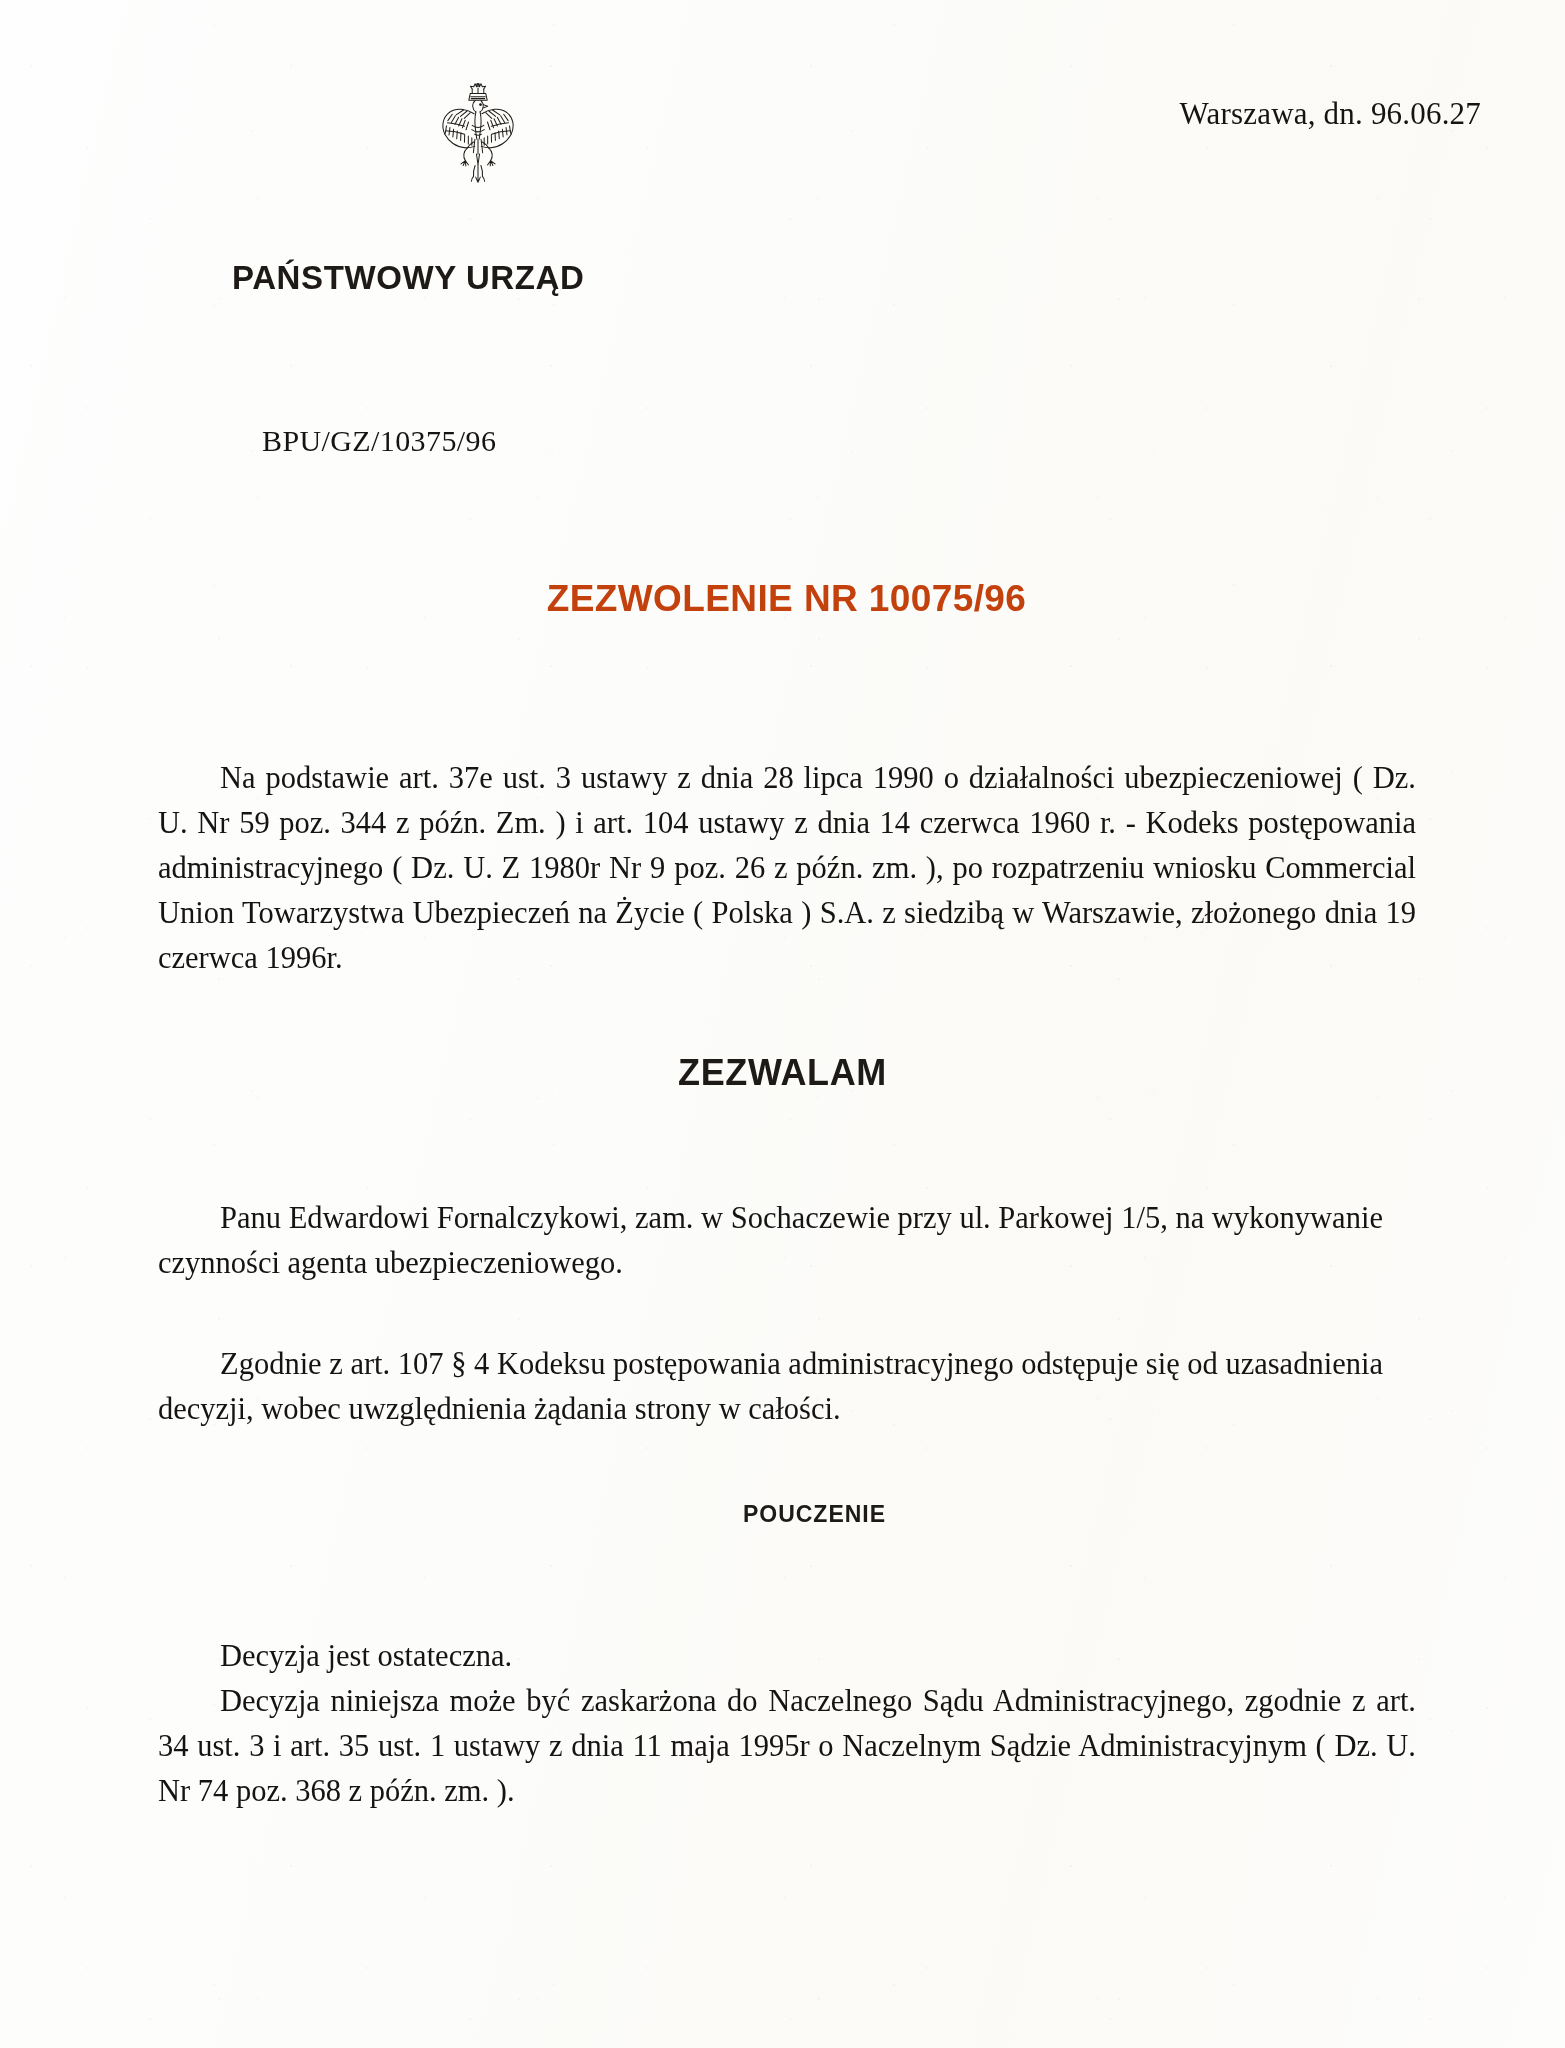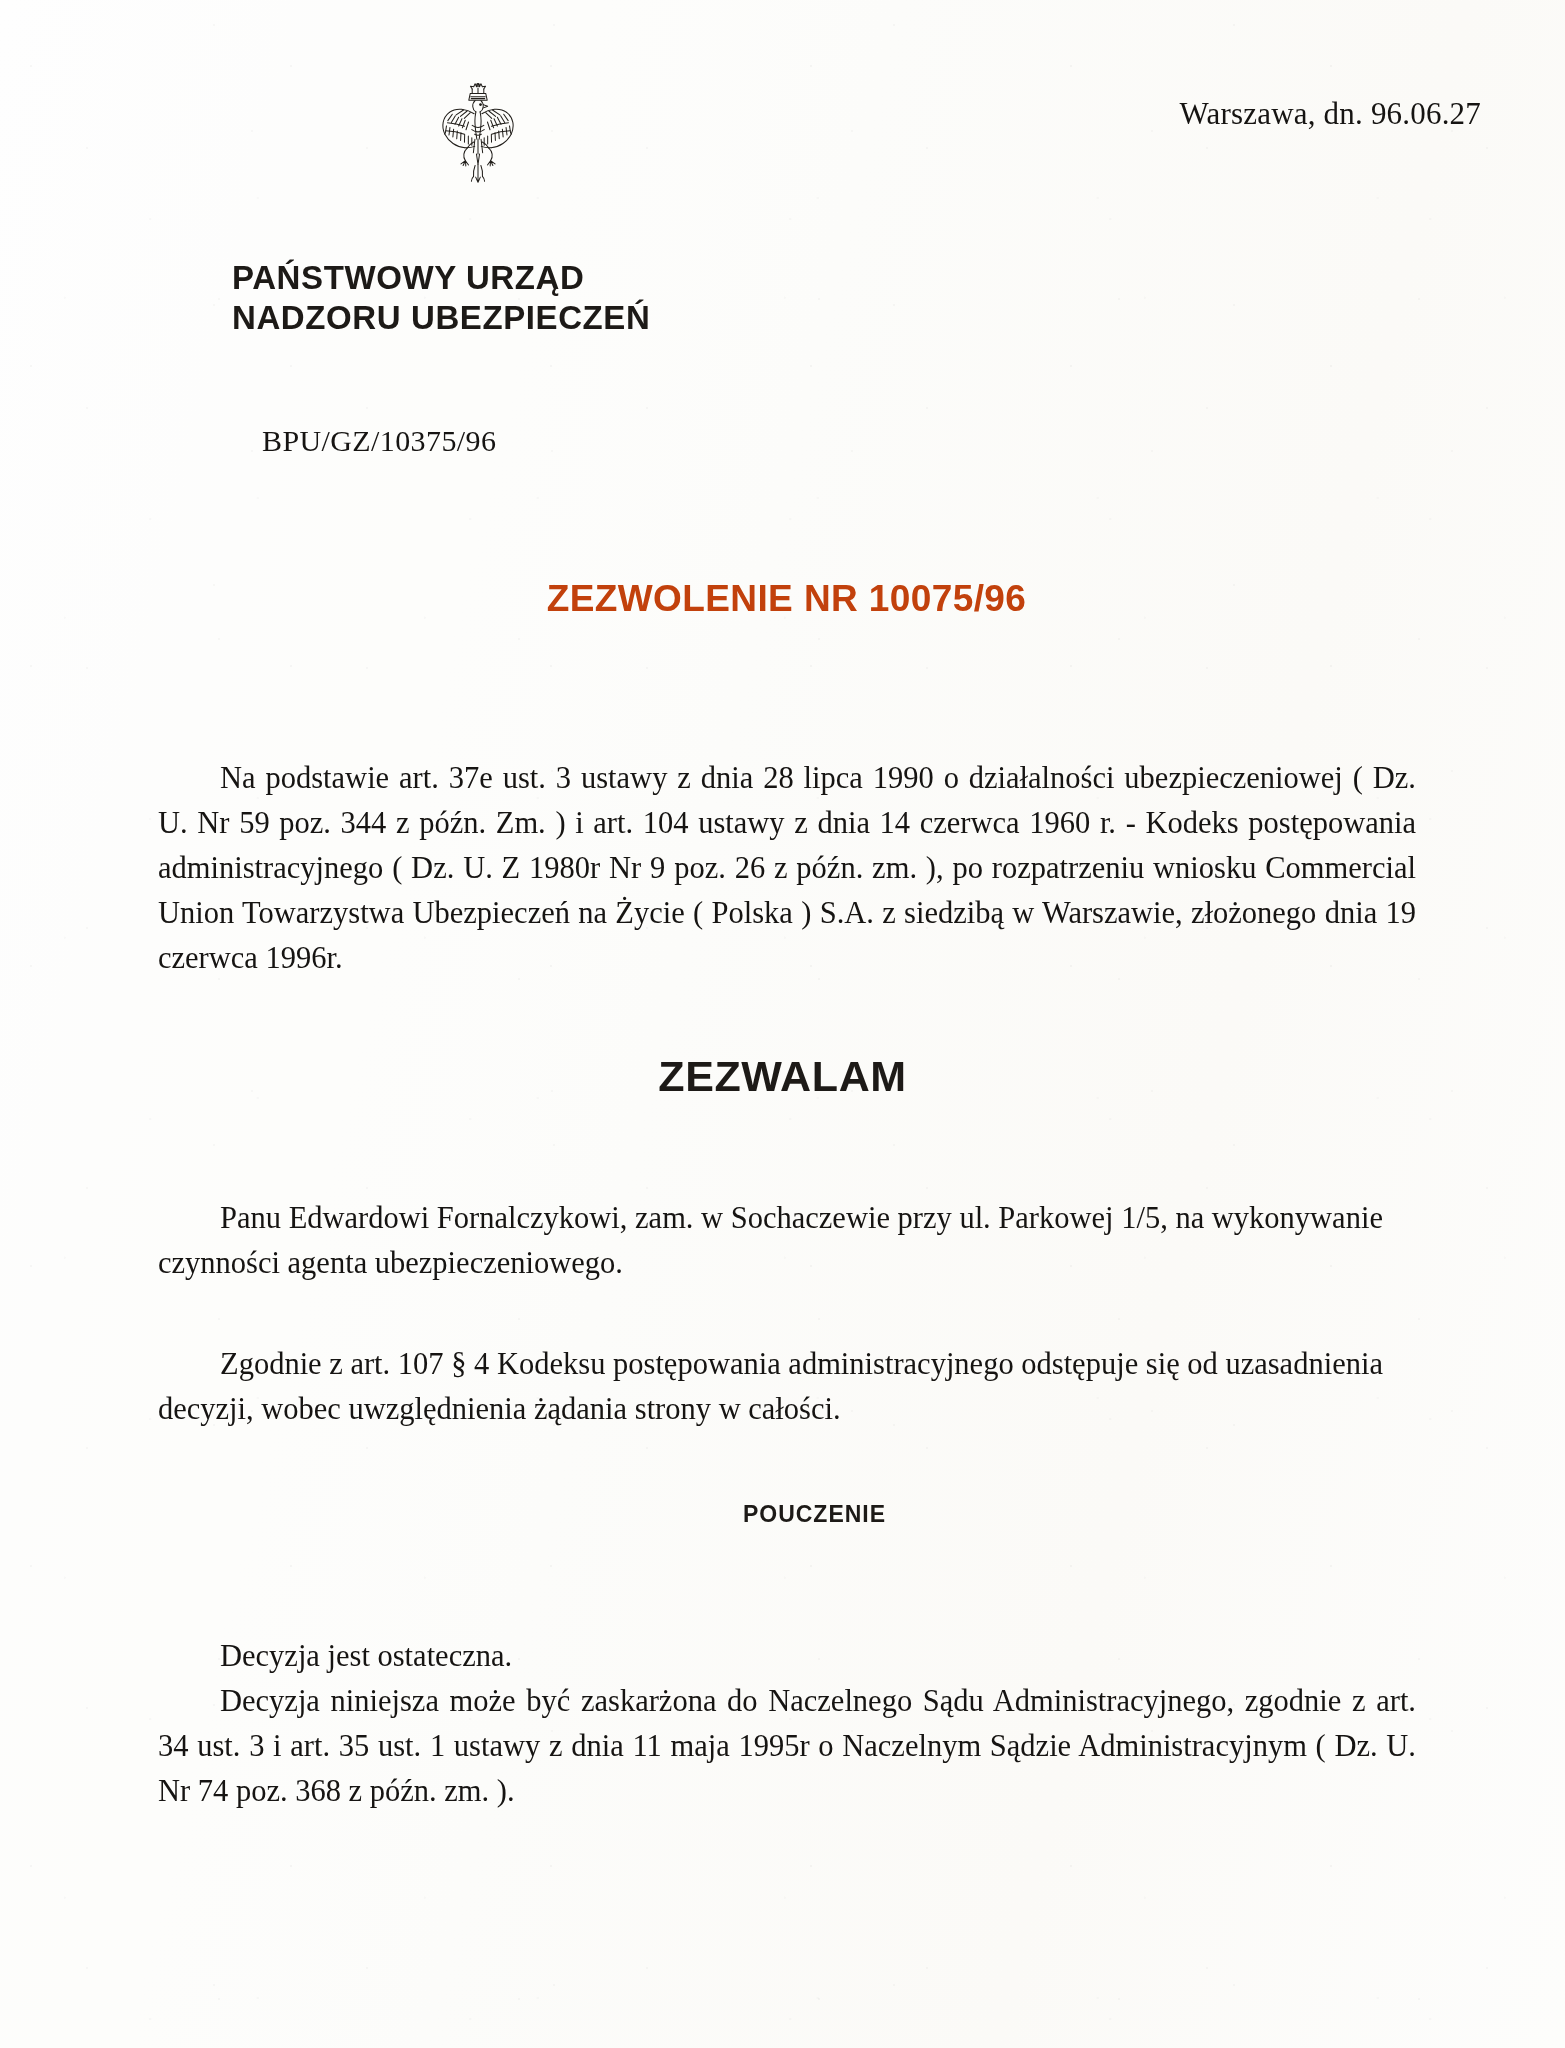--- a/index.html
+++ b/index.html
@@ -125,21 +125,21 @@
     position: absolute;
     left: 0;
     width: 100%;
     text-align: center;
     font-family: "Liberation Sans", "DejaVu Sans", sans-serif;
     font-weight: bold;
     color: #1d1a17;
   }
   #zezwalam {
     top: 1052px;
-    font-size: 43px;
+    font-size: 36px;
     letter-spacing: .6px;
     text-align: center;
   }
   #pouczenie {
     top: 1492px;
     font-size: 33px;
     font-variant: small-caps;
     text-transform: lowercase;
     letter-spacing: 1px;
     padding-left: 32px;
@@ -207,21 +207,20 @@
           <path d="M60 93.6v18.4M57.6 106.6l2.4 5.4 2.4-5.4"></path>
           <path d="M55.4 105.8c-1.4 1.4-2.2 3.2-2.2 5.2M64.6 105.8c1.4 1.4 2.2 3.2 2.2 5.2"></path>
         </svg>
       </div>
 
       <div class="date-line">Warszawa, dn. 96.06.27</div>
     </div>
 
     <div class="office">
       <div>PAŃSTWOWY URZĄD</div>
-      <div>NADZORU UBEZPIECZEŃ</div>
     </div>
 
     <div class="refno">BPU/GZ/10375/96</div>
 
     <div class="doc-title">ZEZWOLENIE NR 10075/96</div>
 
     <div class="body-block" id="intro">
       <p class="indent">Na podstawie art. 37e ust. 3 ustawy z dnia 28 lipca 1990 o działalności ubezpieczeniowej ( Dz. U. Nr 59 poz. 344 z późn. Zm. ) i art. 104 ustawy z dnia 14 czerwca 1960 r. - Kodeks postępowania administracyjnego ( Dz. U. Z 1980r Nr 9 poz. 26 z późn. zm. ), po rozpatrzeniu wniosku Commercial Union Towarzystwa Ubezpieczeń na Życie ( Polska ) S.A. z siedzibą w Warszawie, złożonego dnia 19 czerwca 1996r.</p>
     </div>
 

